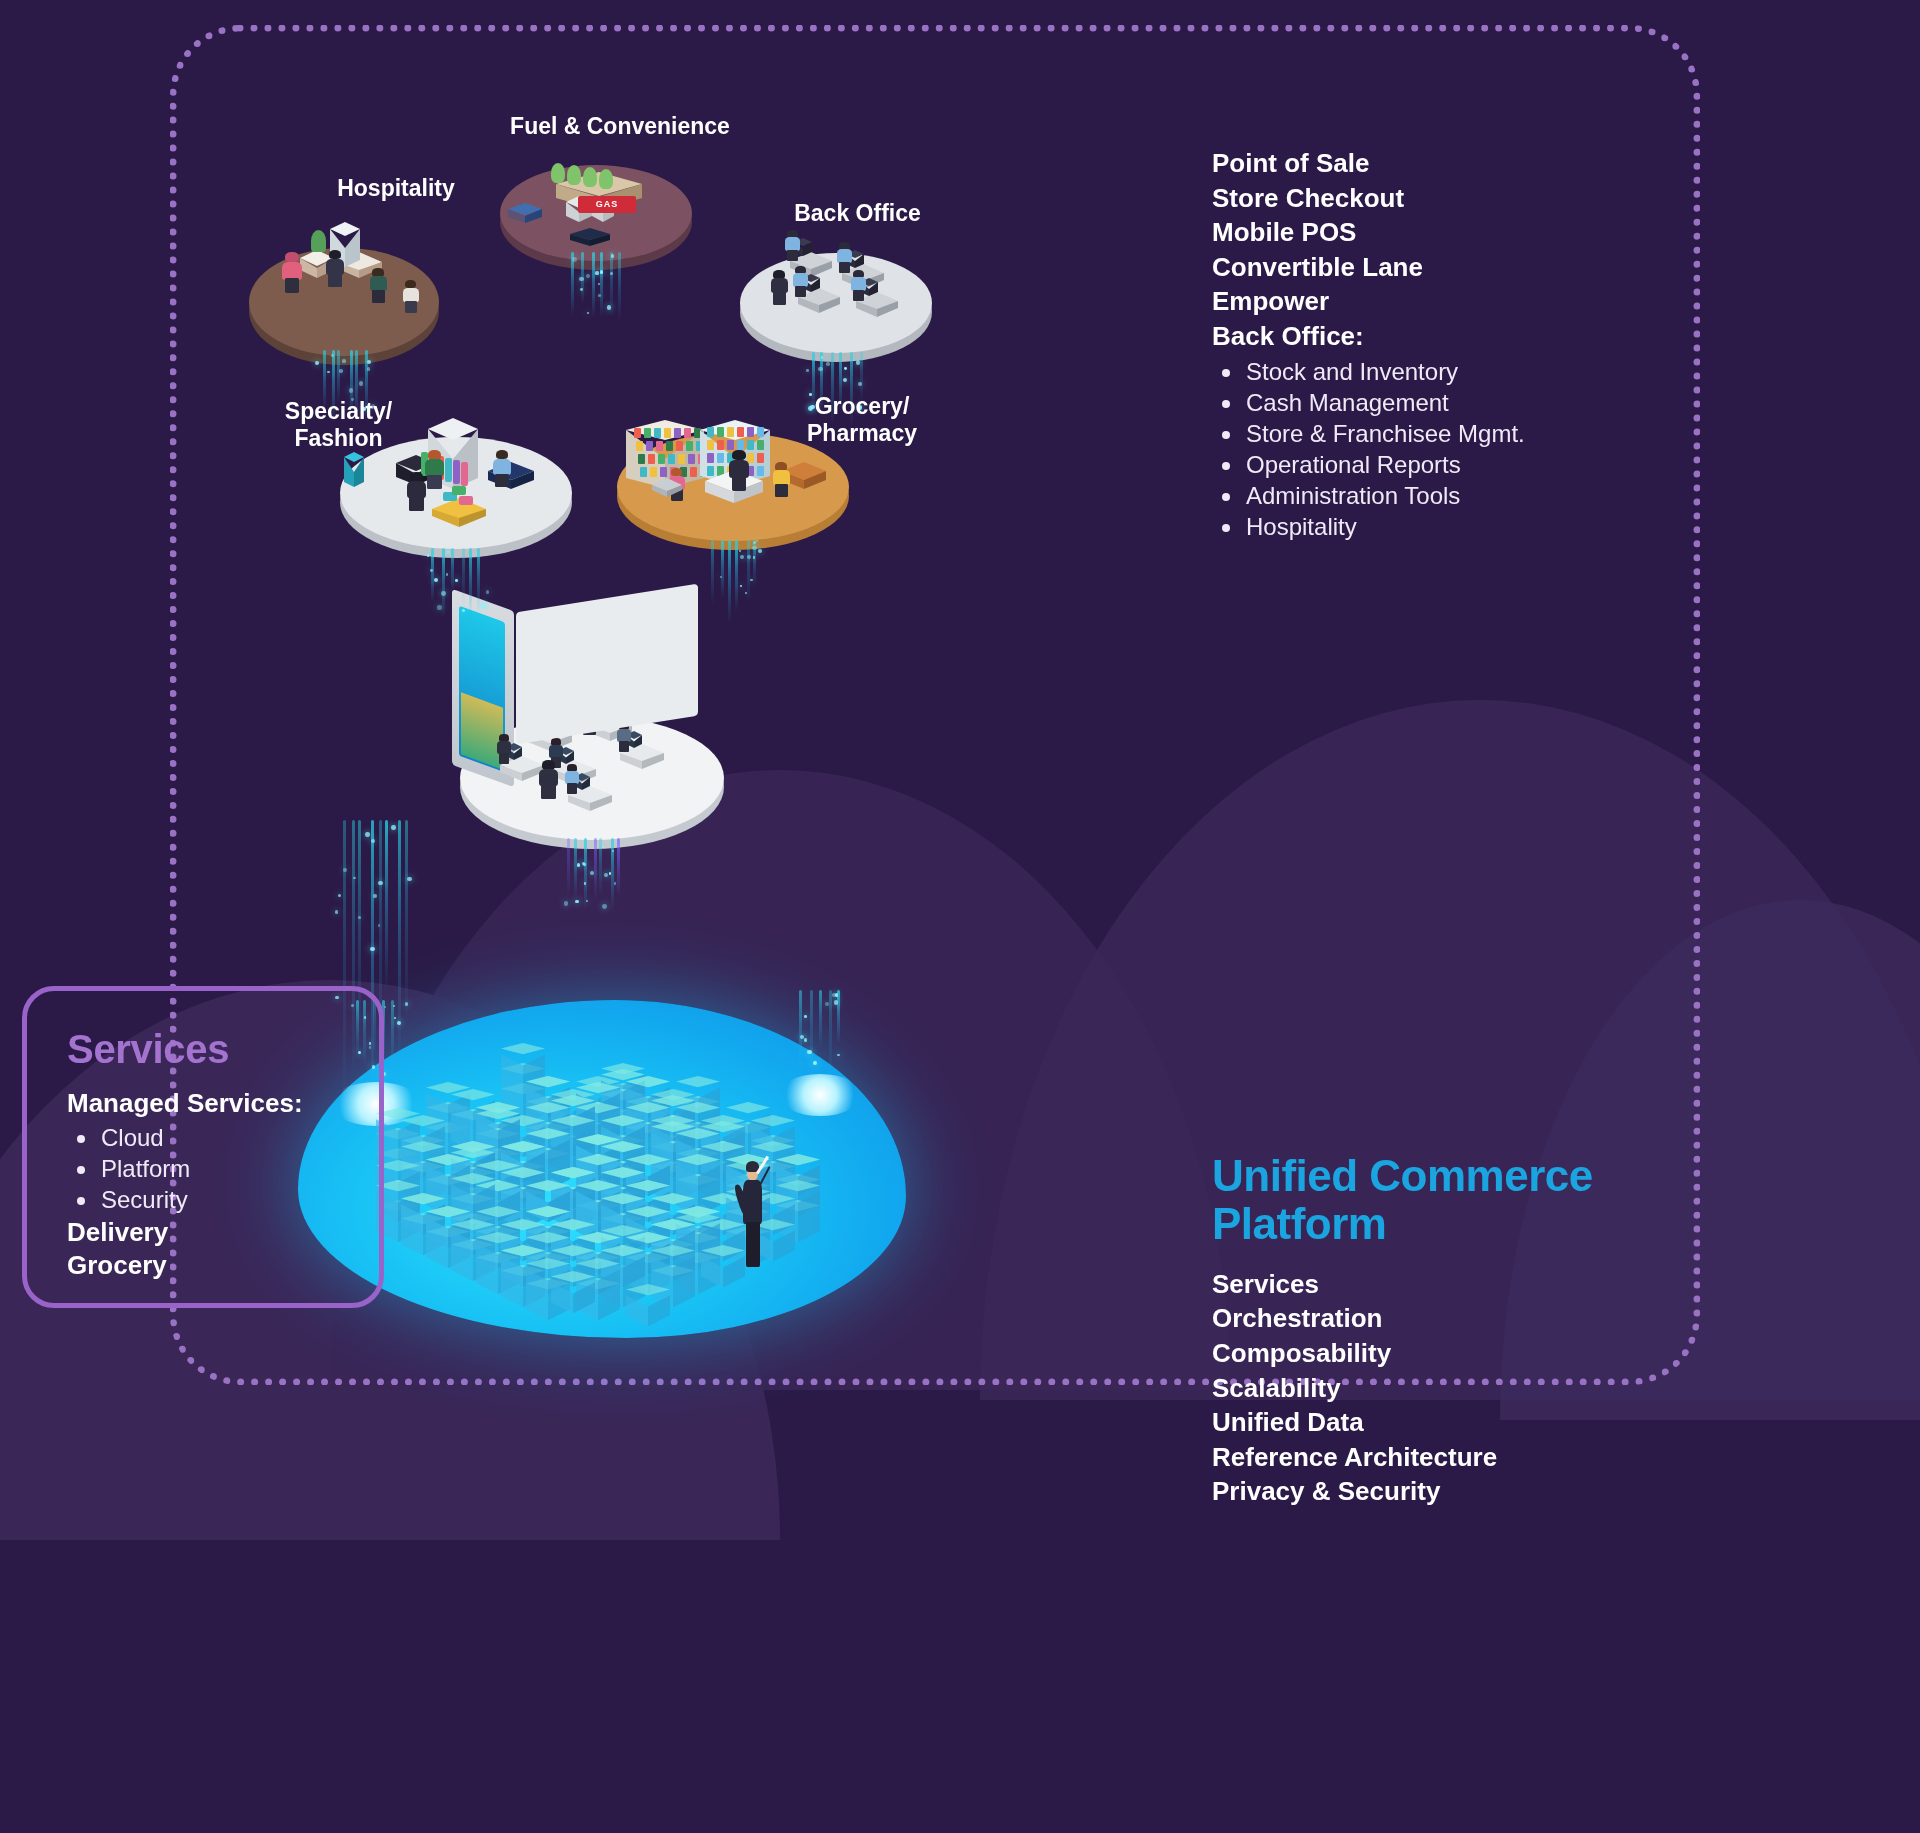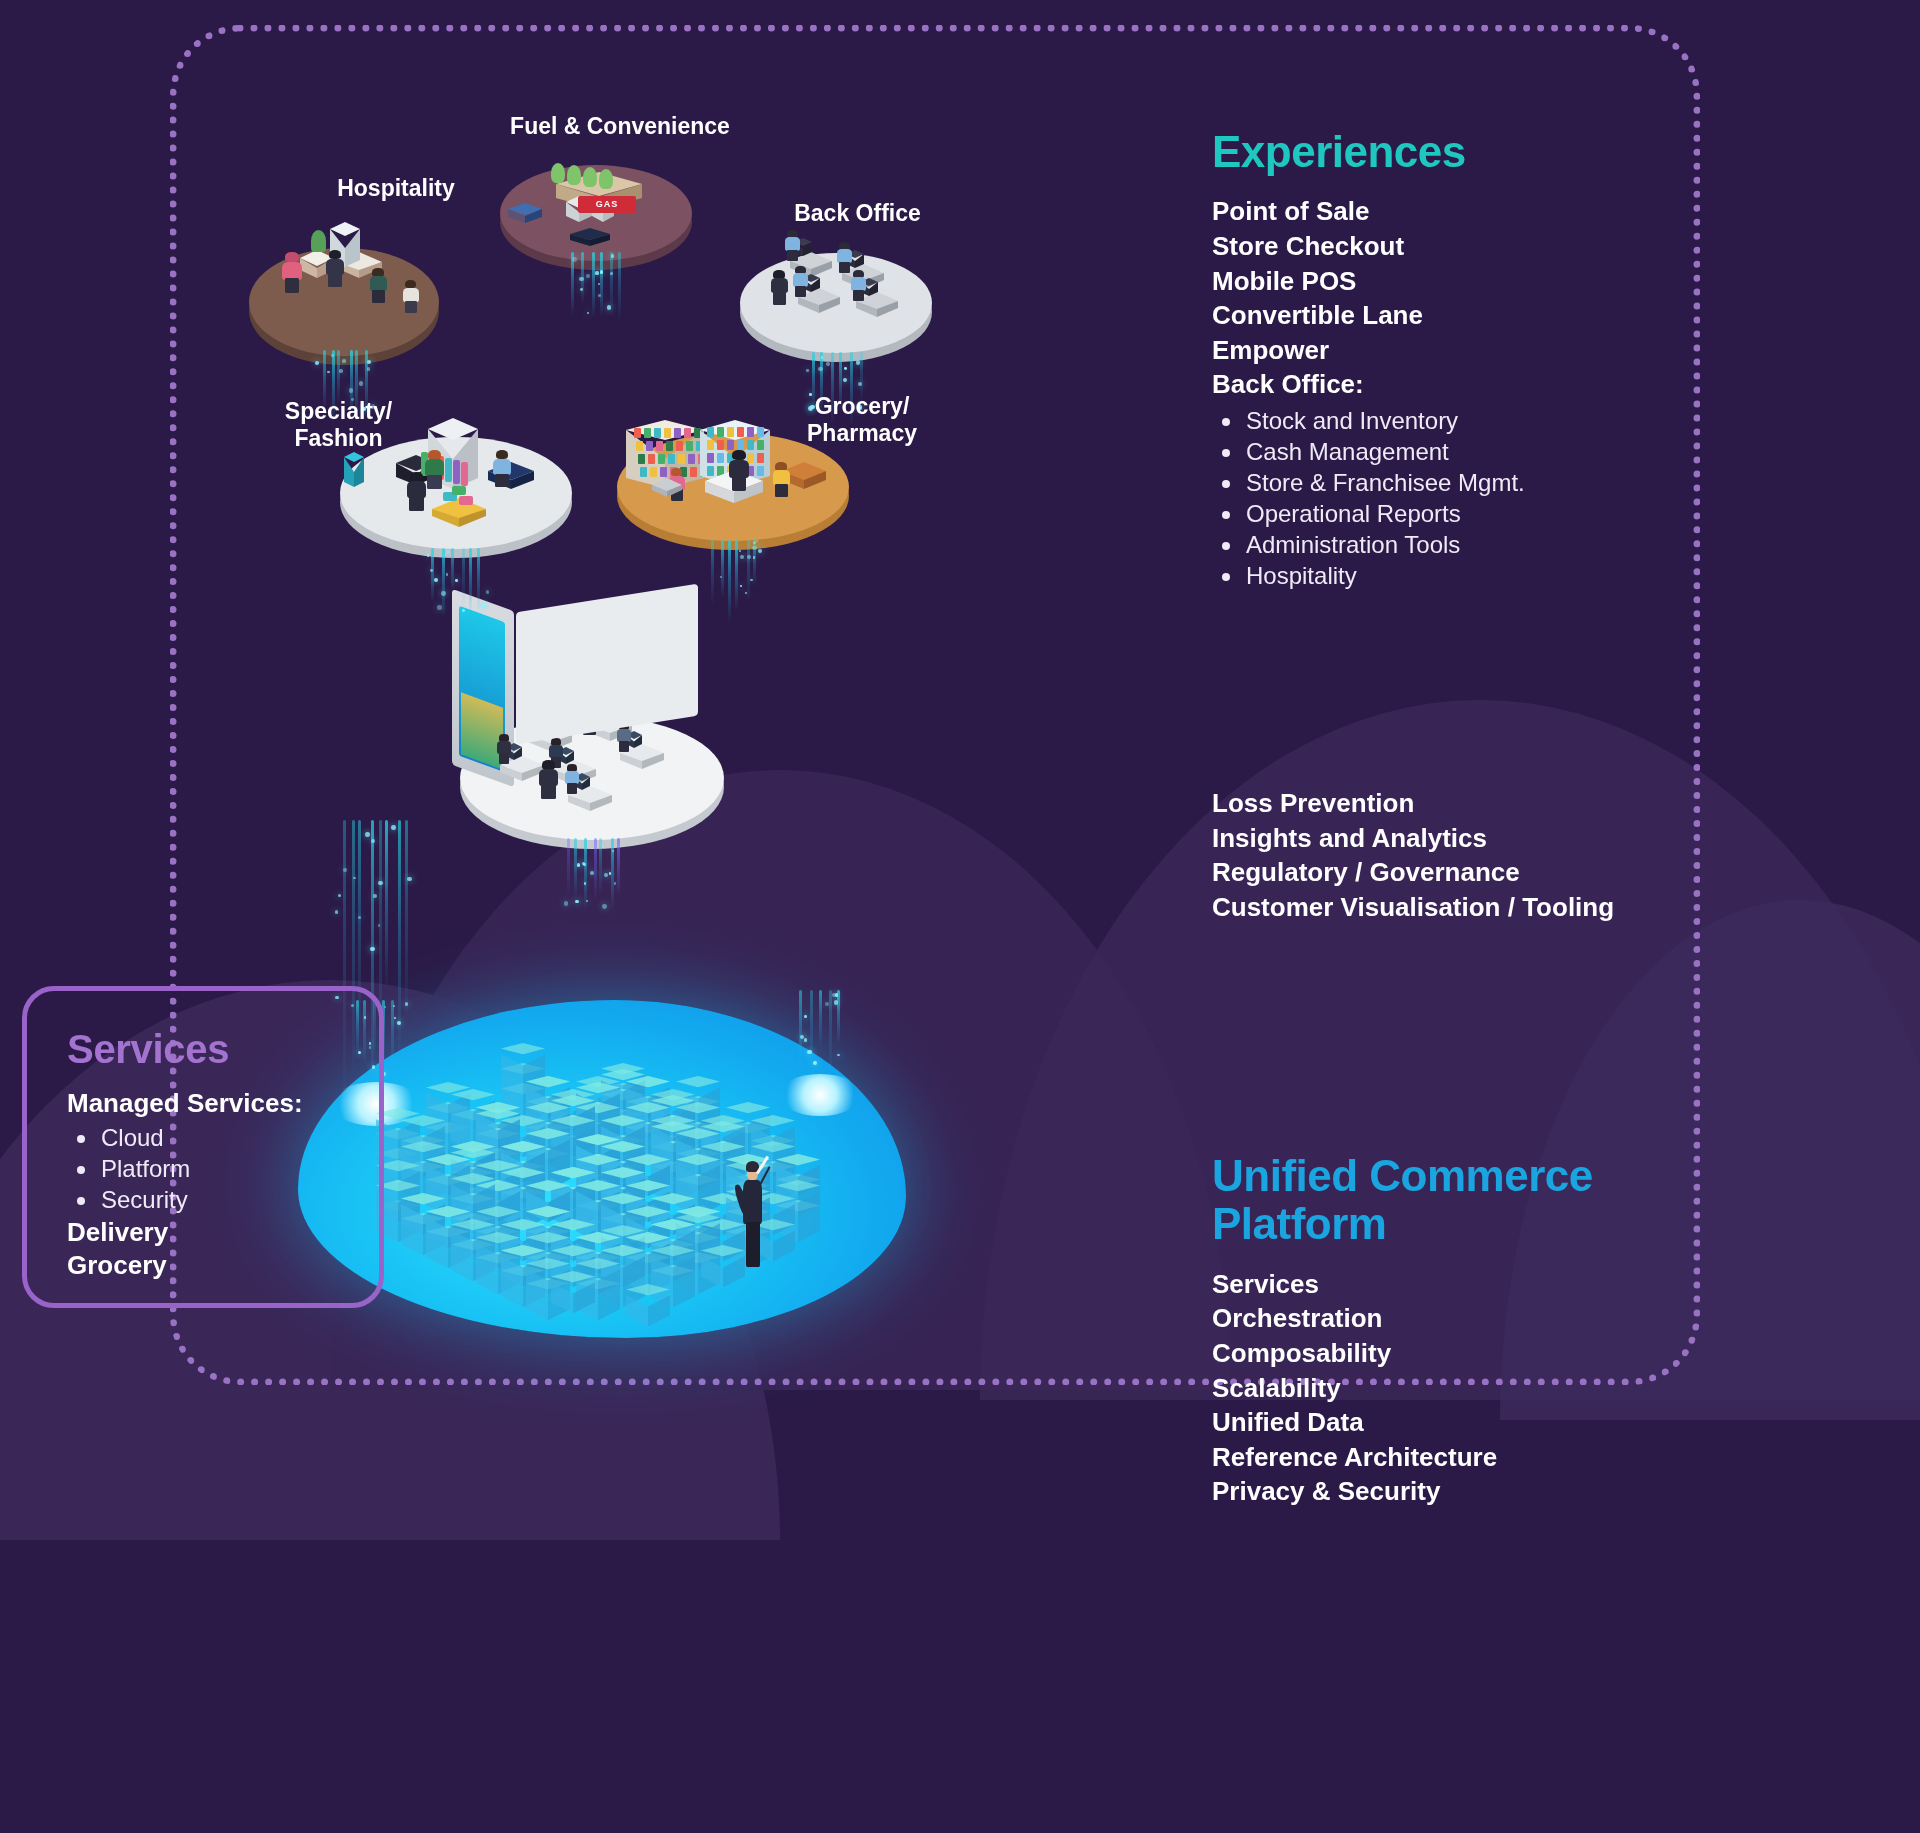--- a/index.html
+++ b/index.html
@@ -2034,46 +2034,39 @@
 
 <div class="scene-label" style="left:775px; top:200px; width:165px;">Back Office</div>
 
 <div class="scene-label" style="left:256px; top:398px; width:165px;">Specialty/
 Fashion</div>
 
 <div class="scene-label" style="left:782px; top:393px; width:160px;">Grocery/
 Pharmacy</div>
 
 <div class="col-right" id="experiences-block">
-  <div class="sec-title experiences">Experiences</div>
   <div class="sec-list">
     <div class="item">Point of Sale</div>
     <div class="item">Store Checkout</div>
     <div class="item">Mobile POS</div>
     <div class="item">Convertible Lane</div>
     <div class="item">Empower</div>
     <div class="item">Back Office:</div>
     <ul class="sub-bullets">
       <li>Stock and Inventory</li>
       <li>Cash Management</li>
       <li>Store &amp; Franchisee Mgmt.</li>
       <li>Operational Reports</li>
       <li>Administration Tools</li>
       <li>Hospitality</li>
     </ul>
   </div>
 </div>
 
 <div class="col-right" id="operations-block">
-  <div class="sec-list">
-    <div class="item">Loss Prevention</div>
-    <div class="item">Insights and Analytics</div>
-    <div class="item">Regulatory / Governance</div>
-    <div class="item">Customer Visualisation / Tooling</div>
-  </div>
 </div>
 
 <div class="col-right" id="platform-block">
   <div class="sec-title platform">Unified Commerce
 Platform</div>
   <div class="sec-list">
     <div class="item">Services</div>
     <div class="item">Orchestration</div>
     <div class="item">Composability</div>
     <div class="item">Scalability</div>

